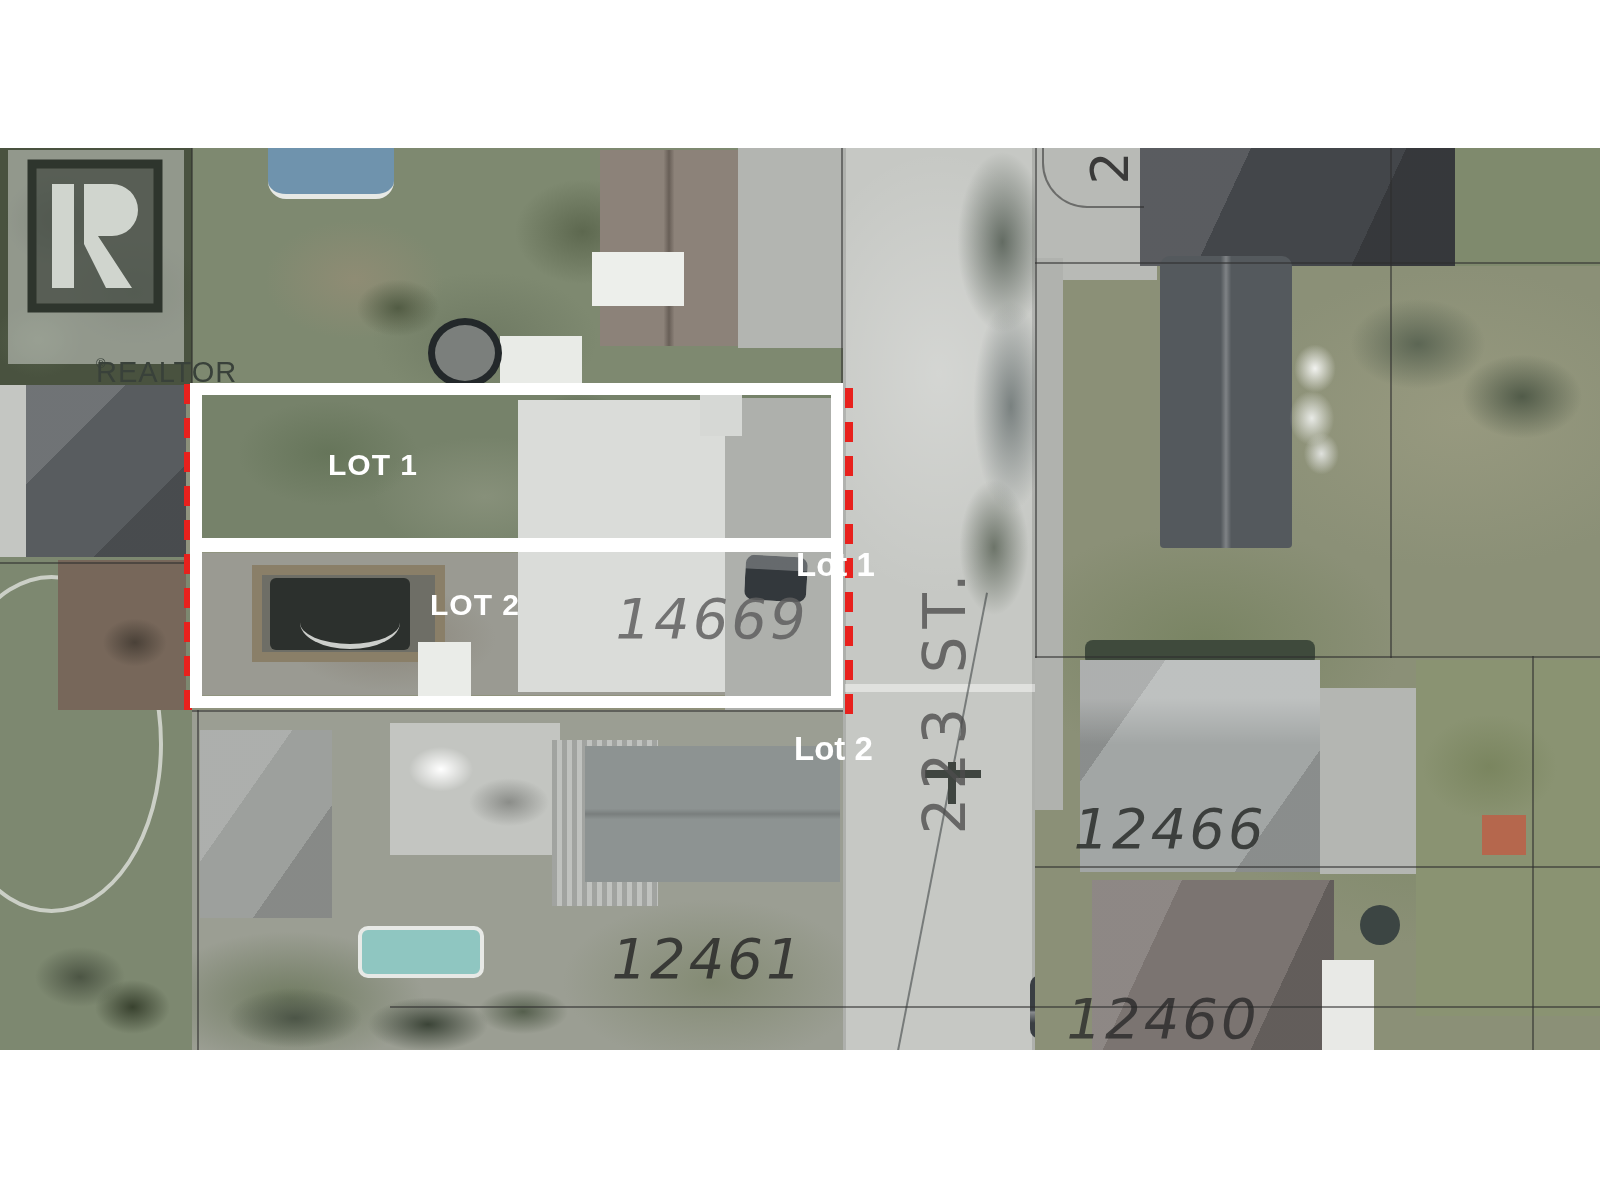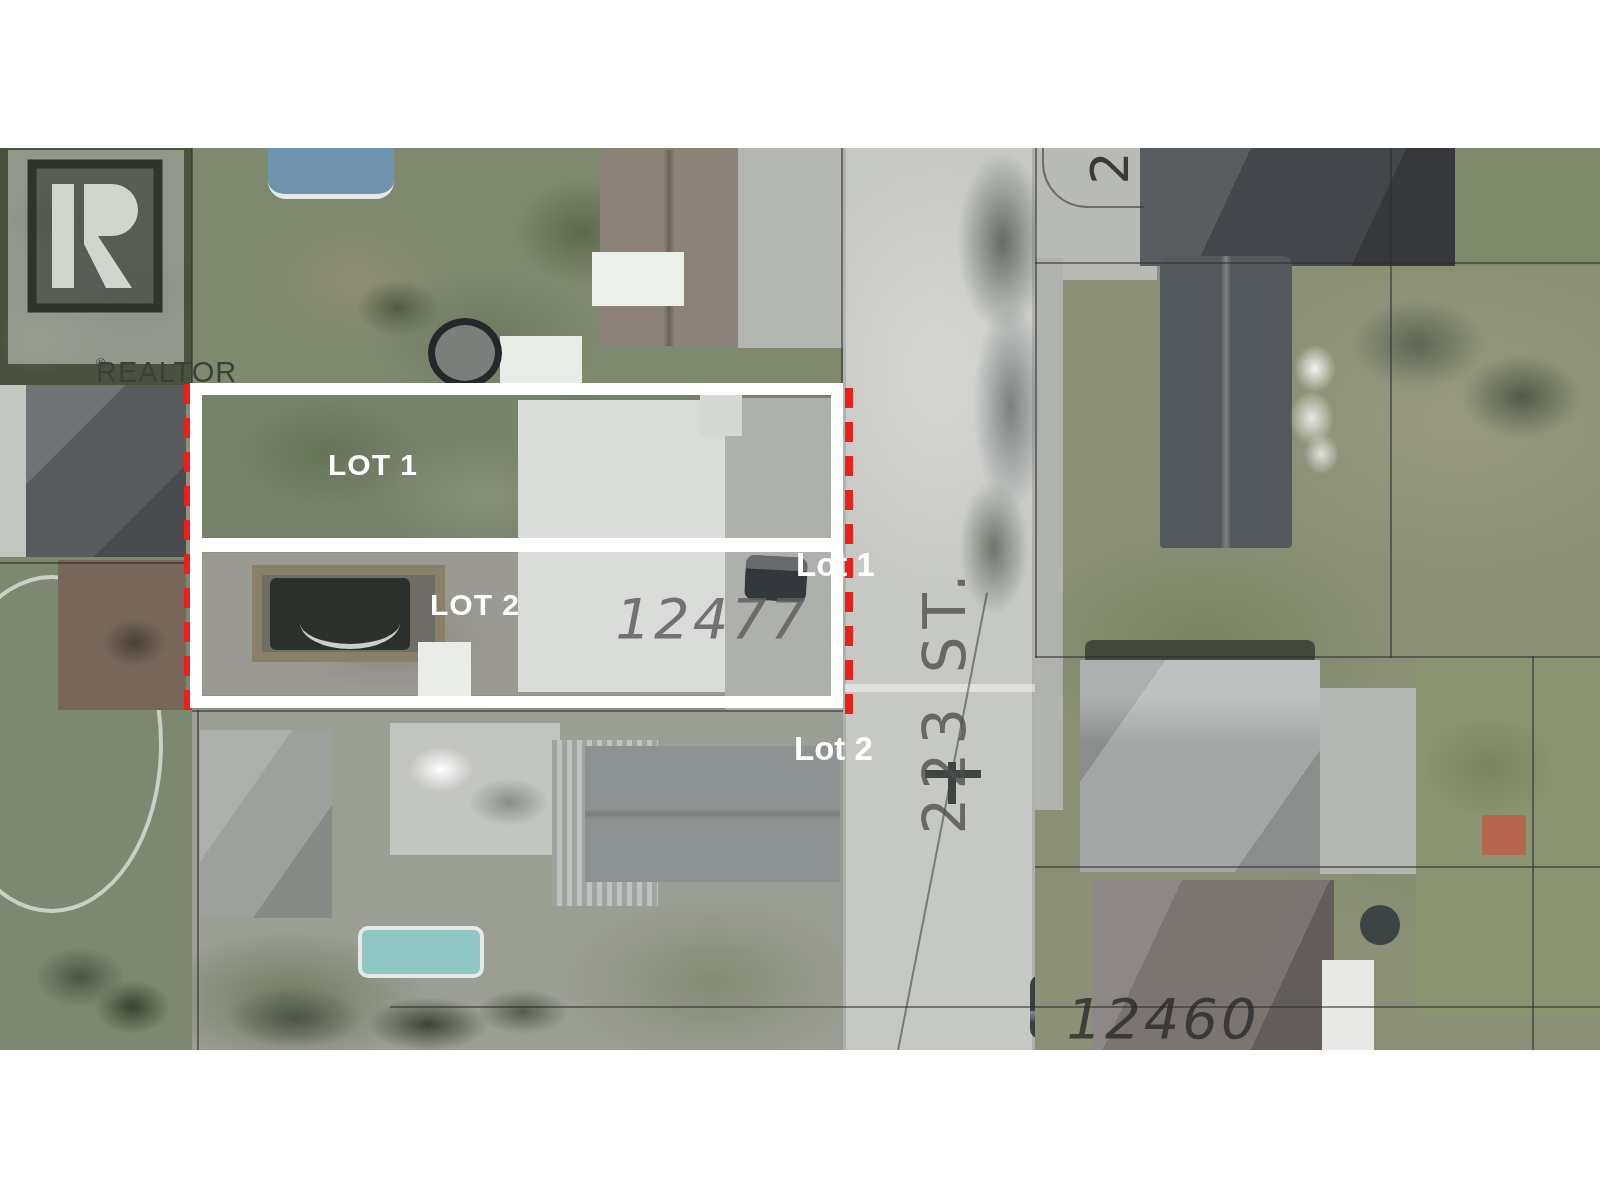--- a/index.html
+++ b/index.html
@@ -268,21 +268,23 @@
     <div class="pl-corner"></div>
     <div class="pline pl-h-right1"></div>
     <div class="pline pl-h-right2"></div>
     <div class="pline pl-h-right3"></div>
     <div class="pline pl-h-bottom"></div>
     <div class="pline pl-h-12461"></div>
     <div class="pline pl-h-west"></div>
     <div class="pline pl-v-right1"></div>
     <div class="pline pl-v-right2"></div>
 
-    <div class="addr addr-12477">12477</div>
+    <div class="addr addr-12477">14669</div>
+    <div class="addr addr-12466">12466</div>
+    <div class="addr addr-12461">12461</div>
     <div class="addr addr-12460">12460</div>
     <div class="street-223">223 ST.</div>
     <div class="cross-2">2</div>
 
     <div class="red-dash red-dash-left"></div>
     <div class="red-dash red-dash-right"></div>
     <div class="lot-box"></div>
     <div class="lot-divider"></div>
     <div class="lot-label-in lbl-lot1-in">LOT 1</div>
     <div class="lot-label-in lbl-lot2-in">LOT 2</div>

